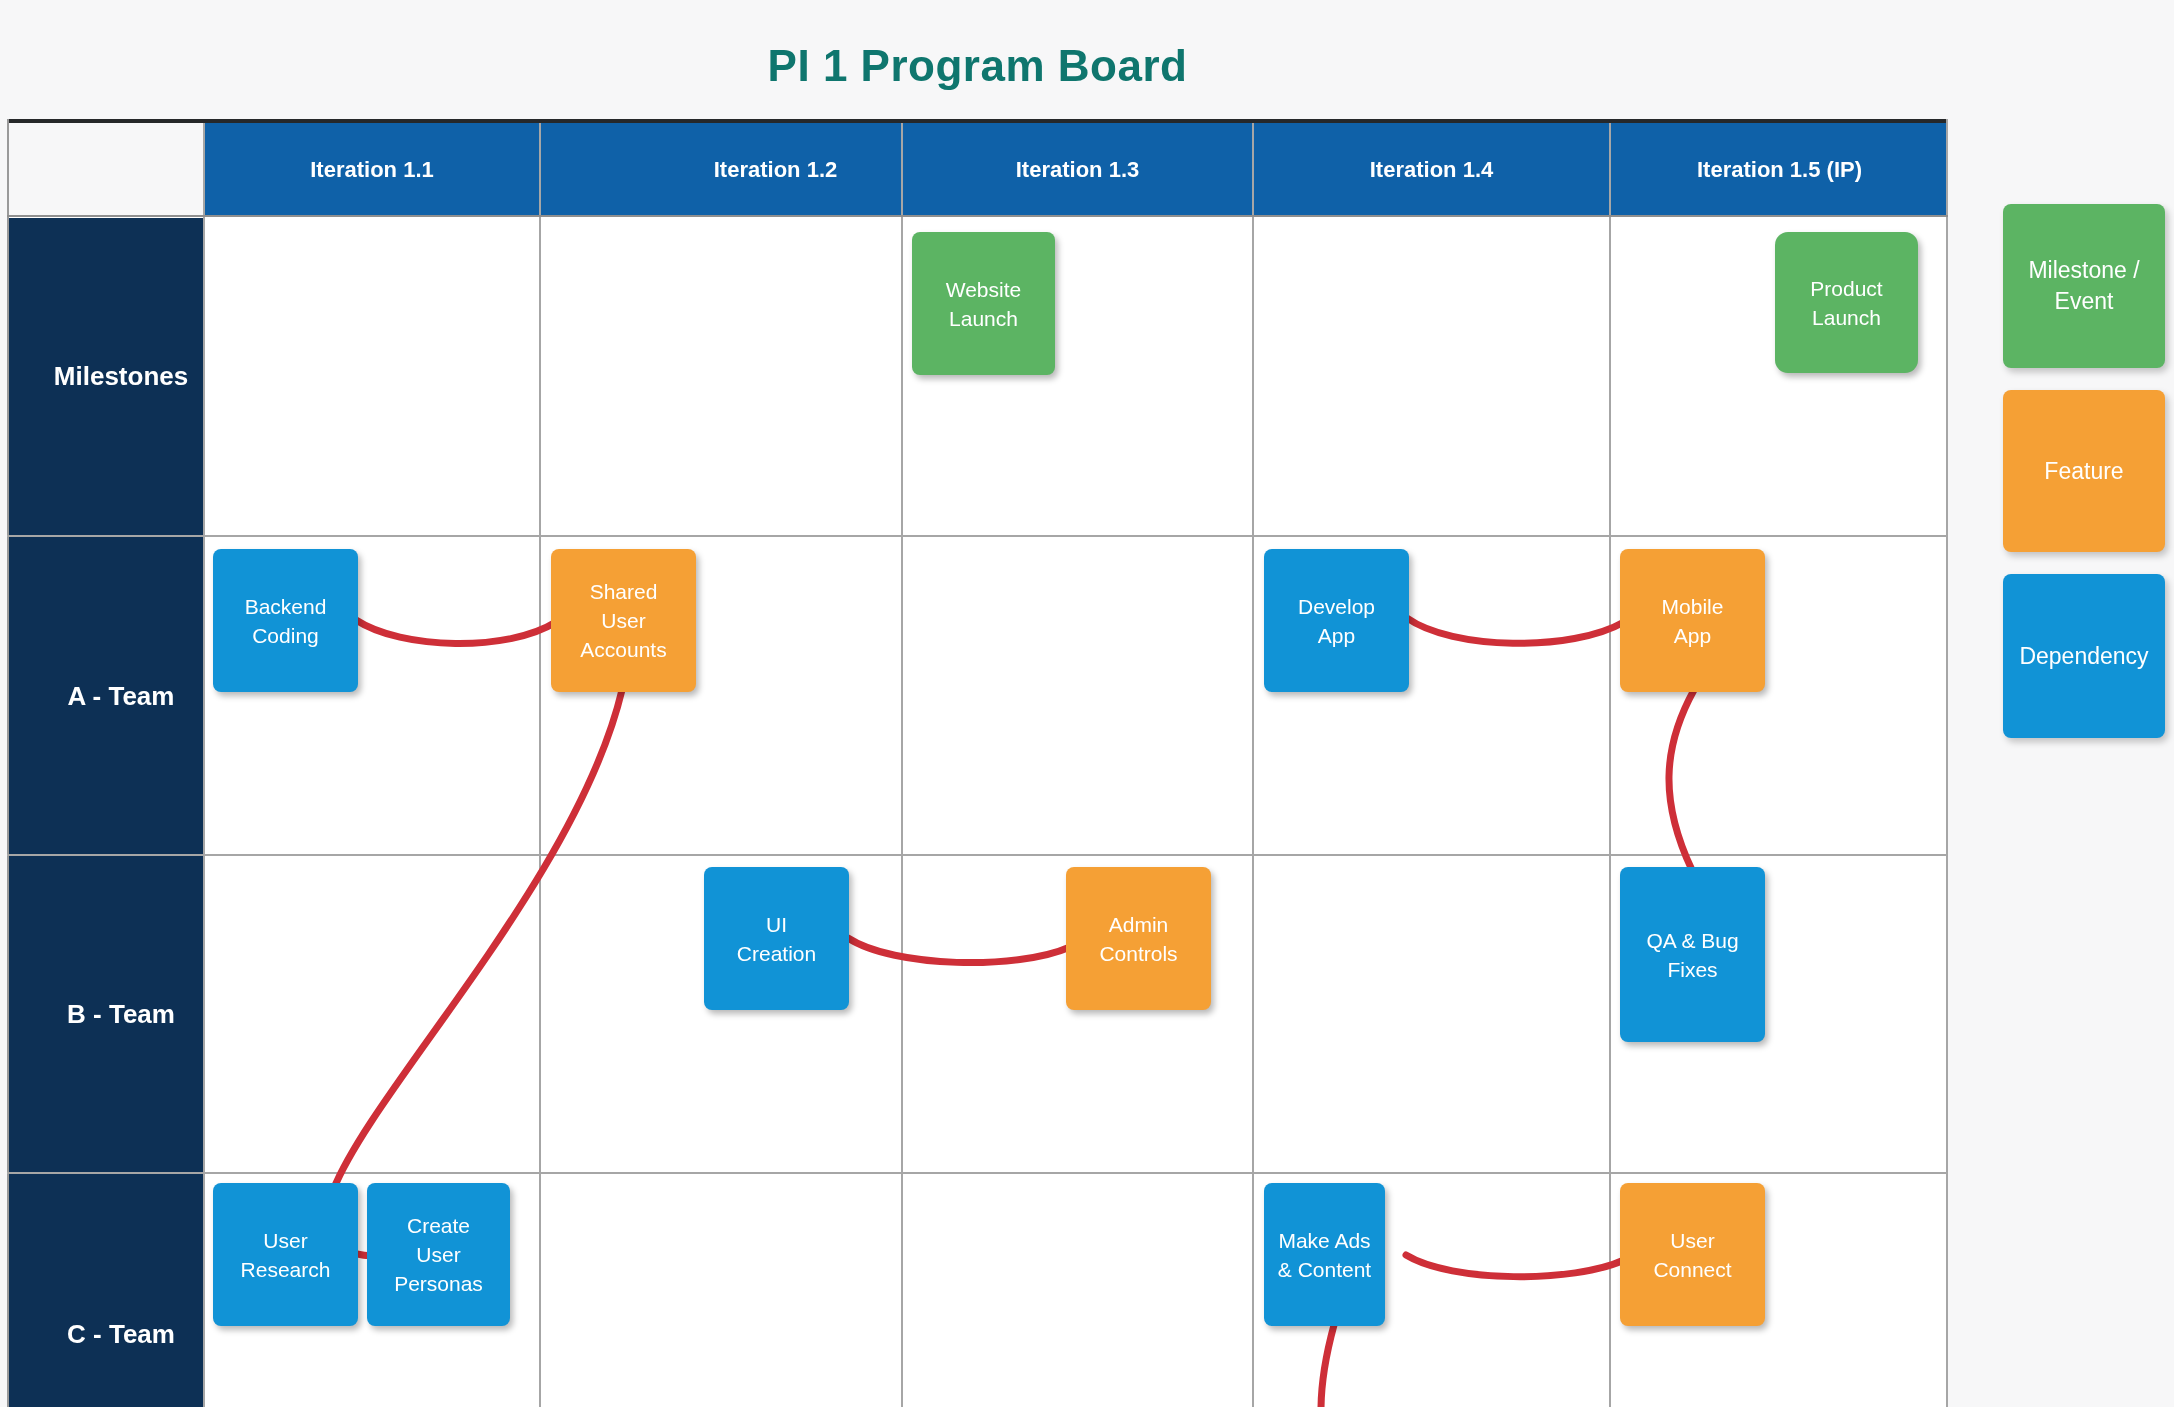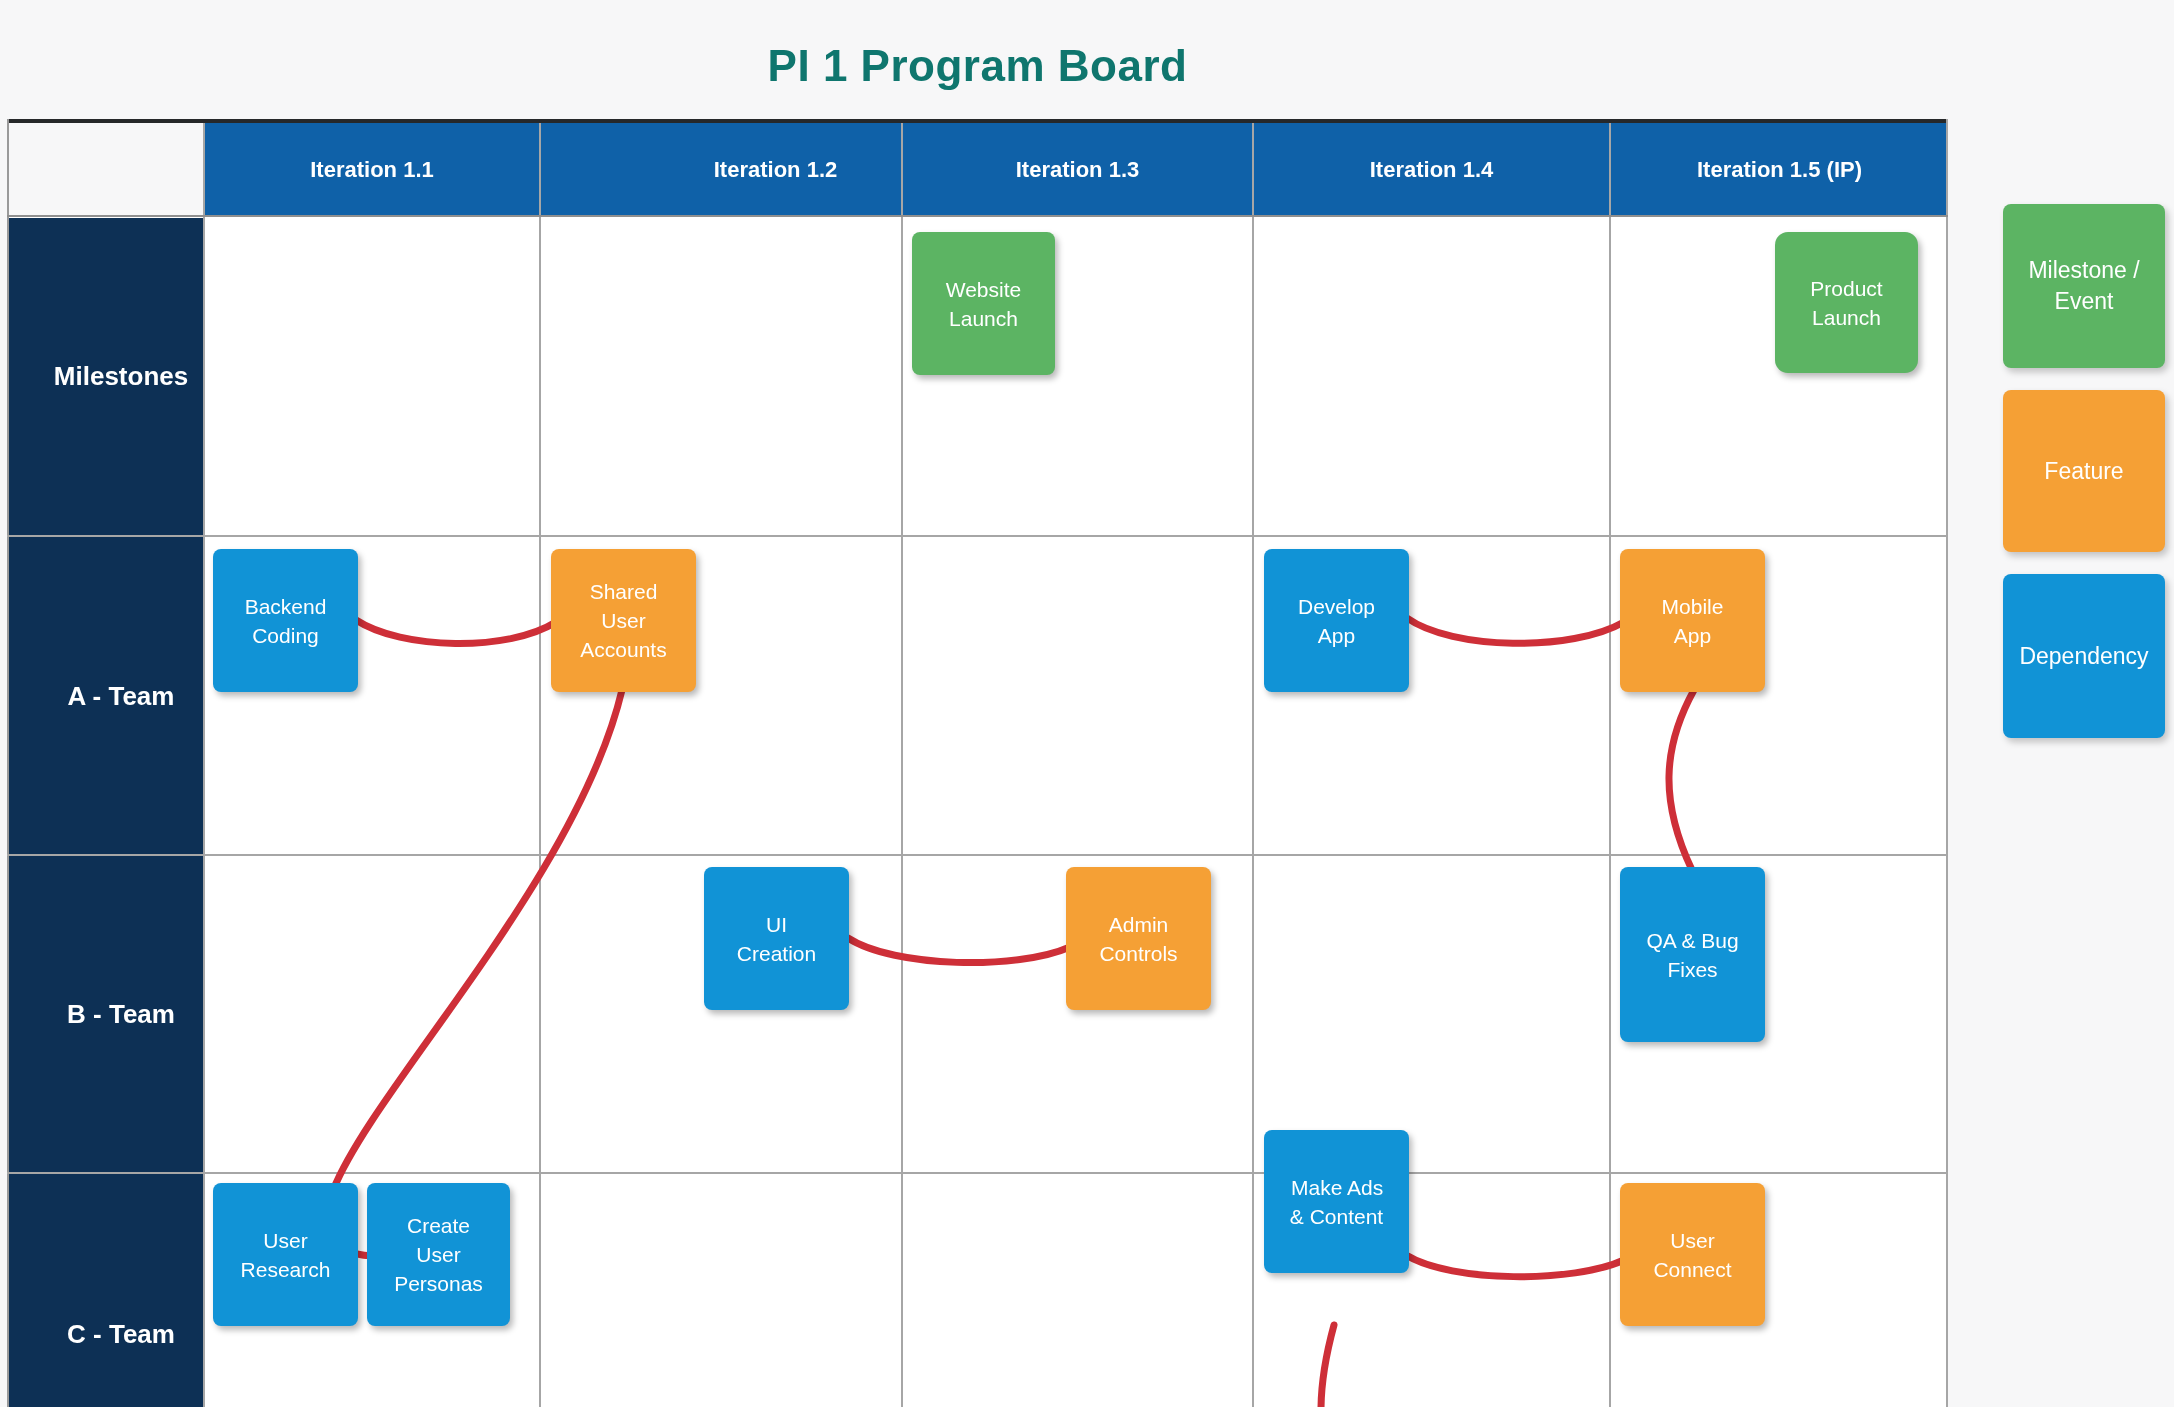--- a/index.html
+++ b/index.html
@@ -112,21 +112,21 @@
 Creation</div>
       <div class="card" style="left: 1066px; top: 867px; width: 145px; height: 143px; background: rgb(245, 160, 53);">Admin
 Controls</div>
       <div class="card" style="left: 1620px; top: 867px; width: 145px; height: 175px; background: rgb(17, 147, 214);">QA &amp; Bug
 Fixes</div>
       <div class="card" style="left: 213px; top: 1183px; width: 145px; height: 143px; background: rgb(17, 147, 214);">User
 Research</div>
       <div class="card" style="left: 367px; top: 1183px; width: 143px; height: 143px; background: rgb(17, 147, 214);">Create
 User
 Personas</div>
-      <div class="card" style="left: 1264px; top: 1130px; width: 145px; height: 143px; background: rgb(17, 147, 214); text-align: right;">Make Ads
+      <div class="card" style="left: 1264px; top: 1183px; width: 121px; height: 143px; background: rgb(17, 147, 214);">Make Ads
 &amp; Content</div>
       <div class="card" style="left: 1620px; top: 1183px; width: 145px; height: 143px; background: rgb(245, 160, 53);">User
 Connect</div>
     </div>
   <div id="legend">
       <div class="card legend" style="left: 2003px; top: 204px; width: 162px; height: 164px; background: rgb(92, 180, 99);">Milestone /
 Event</div>
       <div class="card legend" style="left: 2003px; top: 390px; width: 162px; height: 162px; background: rgb(245, 160, 53);">Feature</div>
       <div class="card legend" style="left: 2003px; top: 574px; width: 162px; height: 164px; background: rgb(17, 147, 214);">Dependency</div>
     </div>

